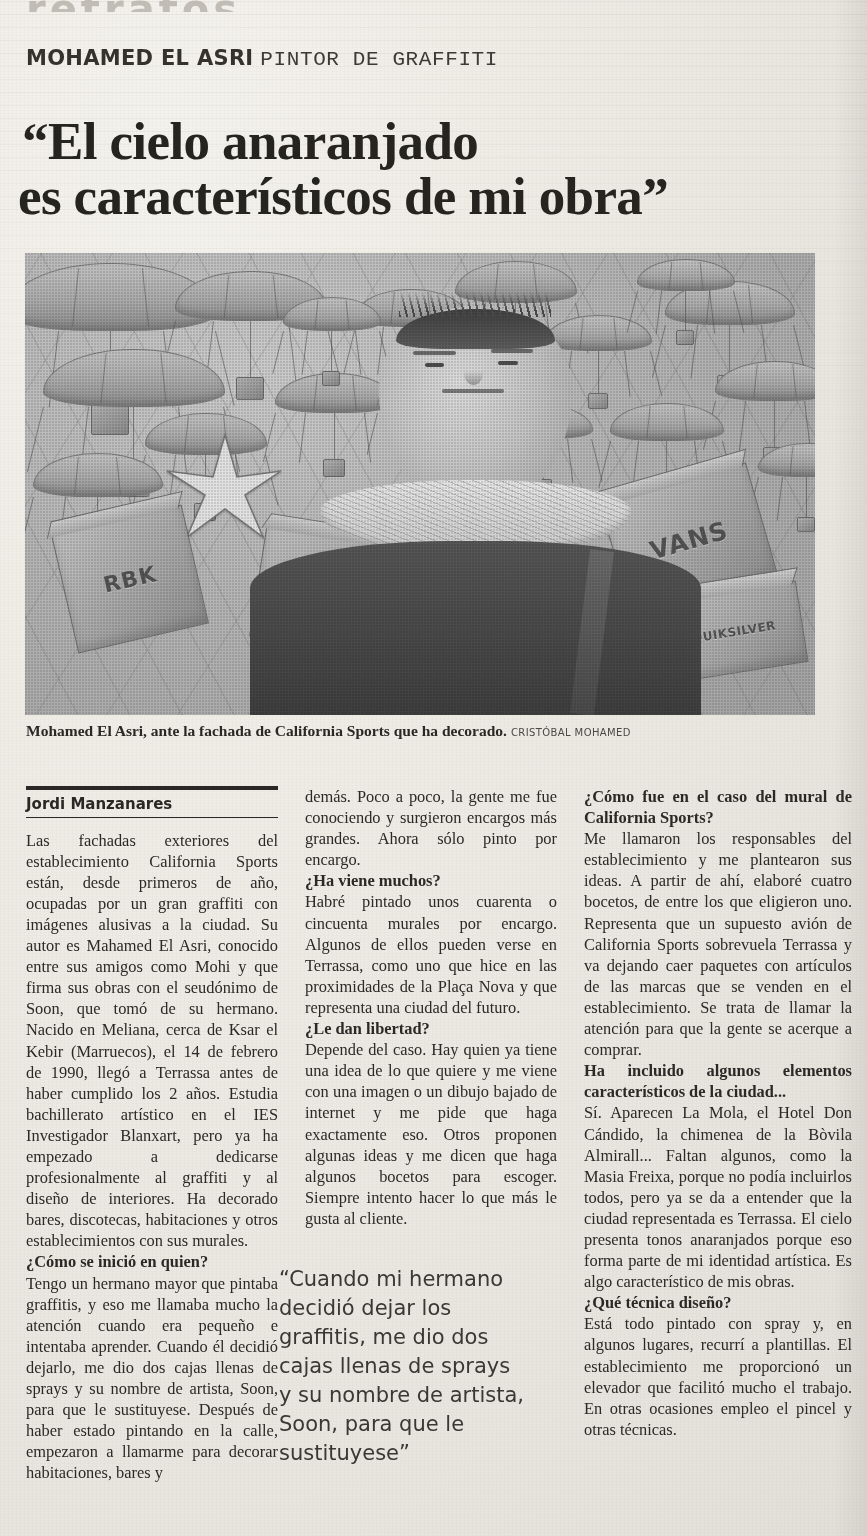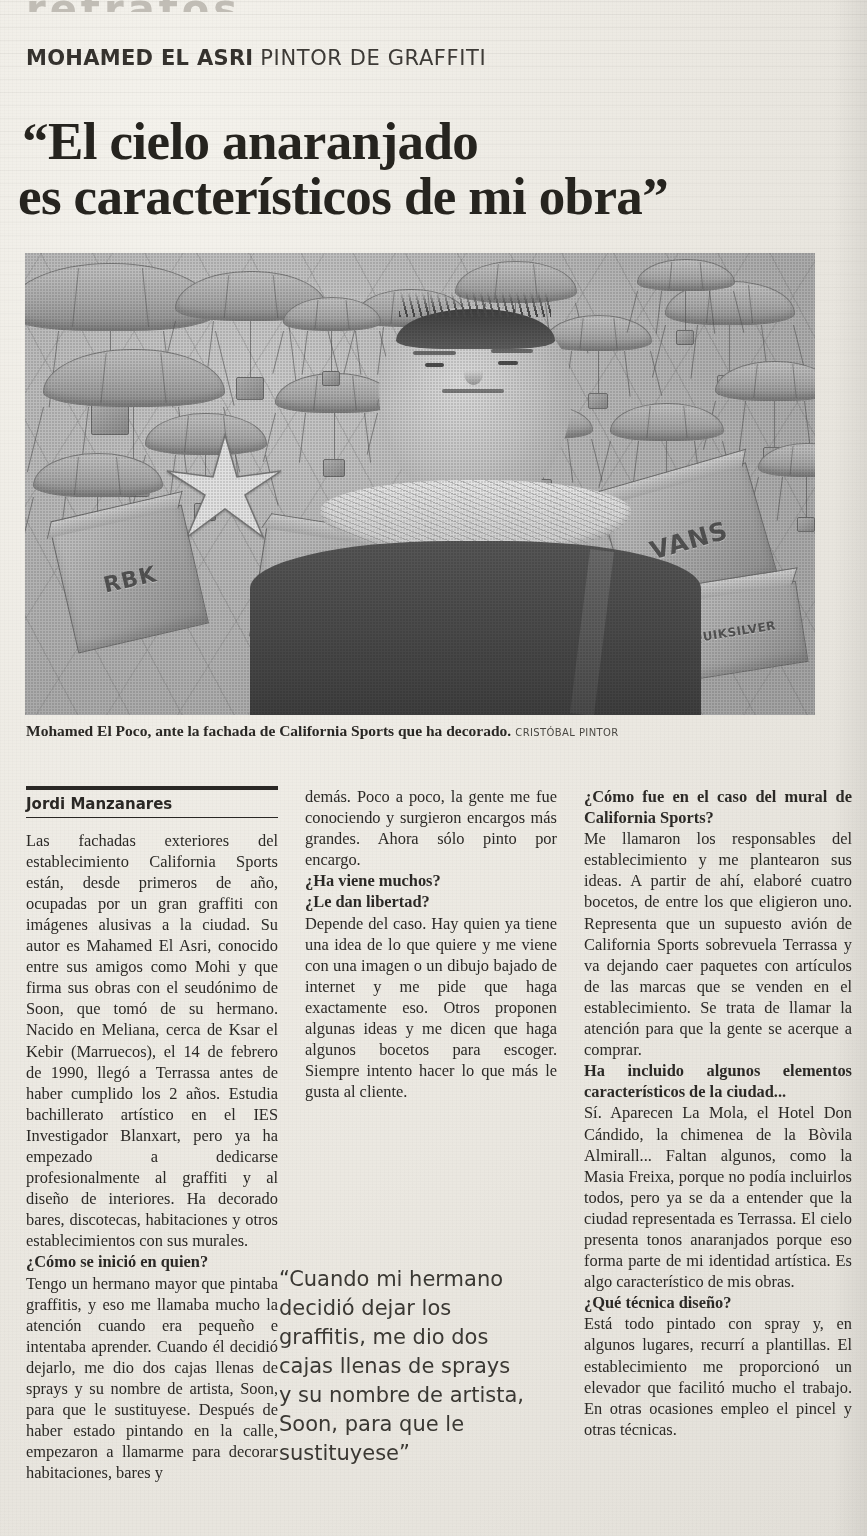--- a/index.html
+++ b/index.html
@@ -34,21 +34,21 @@
   }
 
   
   .kicker{
     position:absolute; left:26px; top:46px;
     font-family:"DejaVu Sans", sans-serif;
     font-size:21px; letter-spacing:.2px; color:#35322e;
     white-space:nowrap;
   }
   .kicker .name{font-weight:bold; letter-spacing:.3px;}
-  .kicker .role{font-weight:normal; letter-spacing:.6px; color:#3d3a36;}
+  .kicker .role{font-weight:normal; letter-spacing:.6px; color:#3d3a36;font-family:Liberation Mono, monospace;}
 
   
   .headline{
     position:absolute; left:22px; top:78px; width:820px;
     font-family:"Liberation Serif", serif;
     font-weight:bold;
     font-size:53px;
     line-height:55px;
     letter-spacing:-0.6px;
     color:#26241f;
@@ -509,37 +509,38 @@
         <div class="scarf"></div>
         <div class="body"></div>
         <div class="strap"></div>
       </div>
 
       <div class="halftone"></div>
     </div>
   </div>
 
   <div class="caption">
-    <span>Mohamed El Poco, ante la fachada de California Sports que ha decorado.</span><span class="credit">CRISTÓBAL PINTOR</span>
+    <span>Mohamed El Asri, ante la fachada de California Sports que ha decorado.</span><span class="credit">CRISTÓBAL MOHAMED</span>
   </div>
 
   <div class="cols">
     <div class="col c1">
       <div class="rule-thick"></div>
       <div class="byline">Jordi Manzanares</div>
       <div class="body" id="col1-body">
           <p>Las fachadas exteriores del establecimiento California Sports están, desde primeros de año, ocupadas por un gran graffiti con imágenes alusivas a la ciudad. Su autor es Mahamed El Asri, conocido entre sus amigos como Mohi y que firma sus obras con el seudónimo de Soon, que tomó de su hermano. Nacido en Meliana, cerca de Ksar el Kebir (Marruecos), el 14 de febrero de 1990, llegó a Terrassa antes de haber cumplido los 2 años. Estudia bachillerato artístico en el IES Investigador Blanxart, pero ya ha empezado a dedicarse profesionalmente al graffiti y al diseño de interiores. Ha decorado bares, discotecas, habitaciones y otros establecimientos con sus murales.</p>
           <p class="q">¿Cómo se inició en quien?</p>
           <p>Tengo un hermano mayor que pintaba graffitis, y eso me llamaba mucho la atención cuando era pequeño e intentaba aprender. Cuando él decidió dejarlo, me dio dos cajas llenas de sprays y su nombre de artista, Soon, para que le sustituyese. Después de haber estado pintando en la calle, empezaron a llamarme para decorar habitaciones, bares y</p>
         </div>
     </div>
     <div class="col c2">
       <div class="body" id="col2-body">
           <p>demás. Poco a poco, la gente me fue conociendo y surgieron encargos más grandes. Ahora sólo pinto por encargo.</p>
           <p class="q">¿Ha viene muchos?</p>
+          <p>Habré pintado unos cuarenta o cincuenta murales por encargo. Algunos de ellos pueden verse en Terrassa, como uno que hice en las proximidades de la Plaça Nova y que representa una ciudad del futuro.</p>
           <p class="q">¿Le dan libertad?</p>
           <p>Depende del caso. Hay quien ya tiene una idea de lo que quiere y me viene con una imagen o un dibujo bajado de internet y me pide que haga exactamente eso. Otros proponen algunas ideas y me dicen que haga algunos bocetos para escoger. Siempre intento hacer lo que más le gusta al cliente.</p>
         </div>
     </div>
     <div class="col c3">
       <div class="body" id="col3-body">
           <p class="q">¿Cómo fue en el caso del mural de California Sports?</p>
           <p>Me llamaron los responsables del establecimiento y me plantearon sus ideas. A partir de ahí, elaboré cuatro bocetos, de entre los que eligieron uno. Representa que un supuesto avión de California Sports sobrevuela Terrassa y va dejando caer paquetes con artículos de las marcas que se venden en el establecimiento. Se trata de llamar la atención para que la gente se acerque a comprar.</p>
           <p class="q">Ha incluido algunos elementos característicos de la ciudad...</p>
           <p>Sí. Aparecen La Mola, el Hotel Don Cándido, la chimenea de la Bòvila Almirall... Faltan algunos, como la Masia Freixa, porque no podía incluirlos todos, pero ya se da a entender que la ciudad representada es Terrassa. El cielo presenta tonos anaranjados porque eso forma parte de mi identidad artística. Es algo característico de mis obras.</p>

